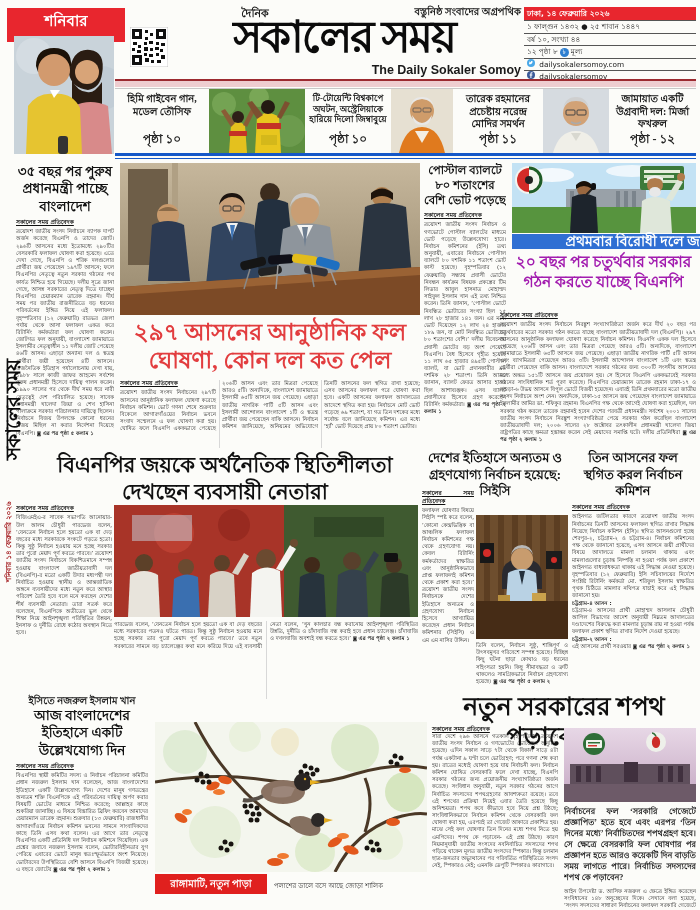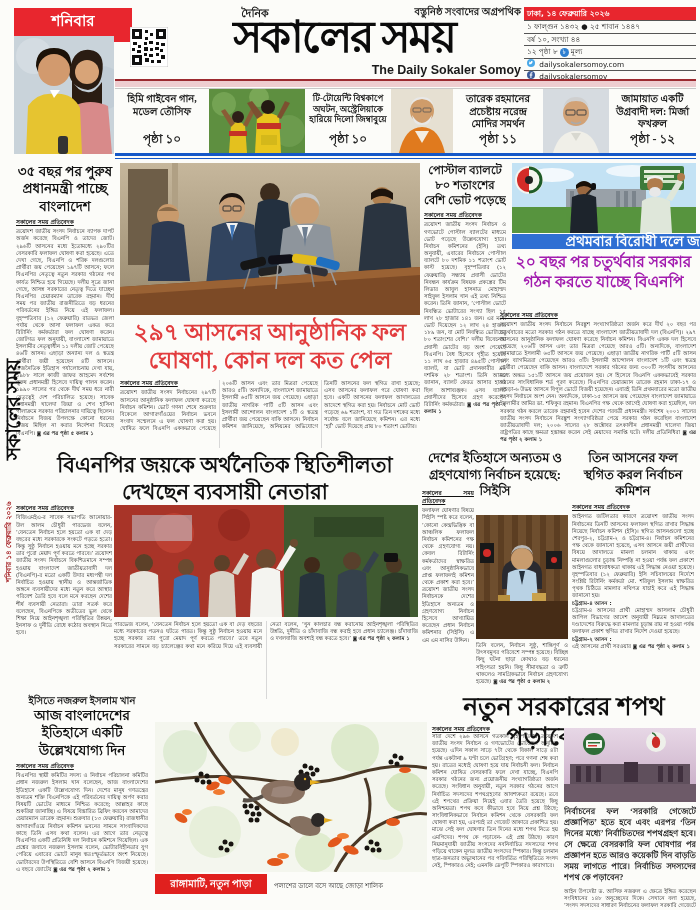--- a/index.html
+++ b/index.html
@@ -53,21 +53,21 @@
   .pull{font-size:8.2px;line-height:1.35;text-align:justify;font-weight:bold;color:#1b1b1b;}
   .vtext{writing-mode:vertical-rl;transform:rotate(180deg);}
   .vlogo{font-weight:900;font-size:20px;letter-spacing:-1px;color:#0b0b0b;}
   .vdate{font-size:7px;font-weight:bold;color:#a01418;font-family:"DejaVu Sans",sans-serif;}
 </style>
 </head>
 <body>
 
 <div class="page">
 
-  <div class="abs day-box" style="left:14px;top:8px;width:118px;height:34px">শনিবার</div>
+  <div class="abs day-box" style="left:7px;top:8px;width:118px;height:34px">শনিবার</div>
 
   <div class="abs" style="left:14px;top:36px;width:100px;height:118px">
     <svg viewBox="0 0 100 118" width="100" height="118">
       <rect width="100" height="118" fill="#c9d3da"></rect>
       <circle cx="20" cy="20" r="18" fill="#d8e0e6" opacity=".7"></circle>
         <circle cx="88" cy="52" r="22" fill="#bcc8d2" opacity=".6"></circle>
       <path d="M55 38 Q58 12 76 14 Q92 16 88 38 Q86 52 74 54 Q58 52 55 38" fill="#2a1c12"></path>
       <circle cx="73" cy="36" r="12" fill="#d8a478"></circle>
       <path d="M58 44 L58 80 Q70 84 88 80 L88 46 Q80 58 73 56 Q64 56 58 44" fill="#2a1c12"></path>
       <path d="M60 70 Q76 62 94 70 L98 118 L60 118 Z" fill="#d88a8a"></path>

